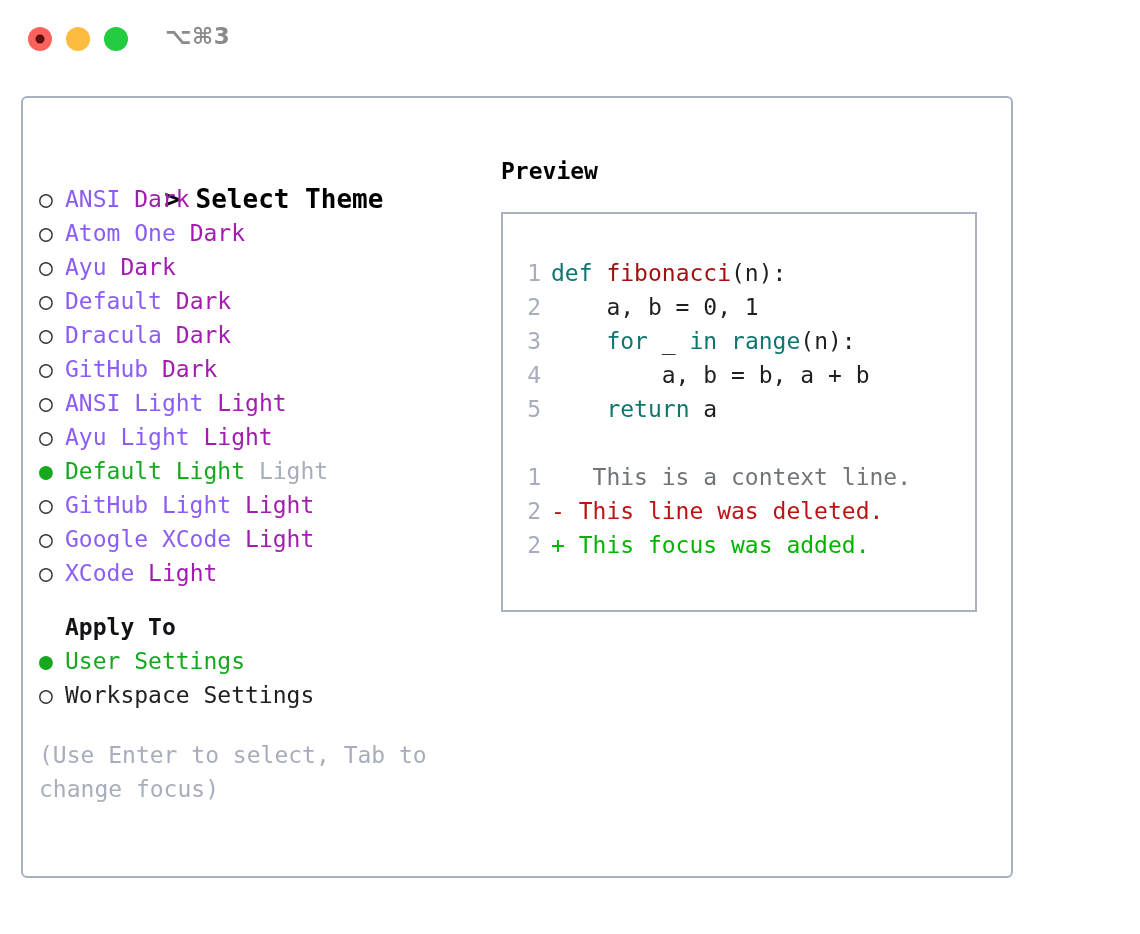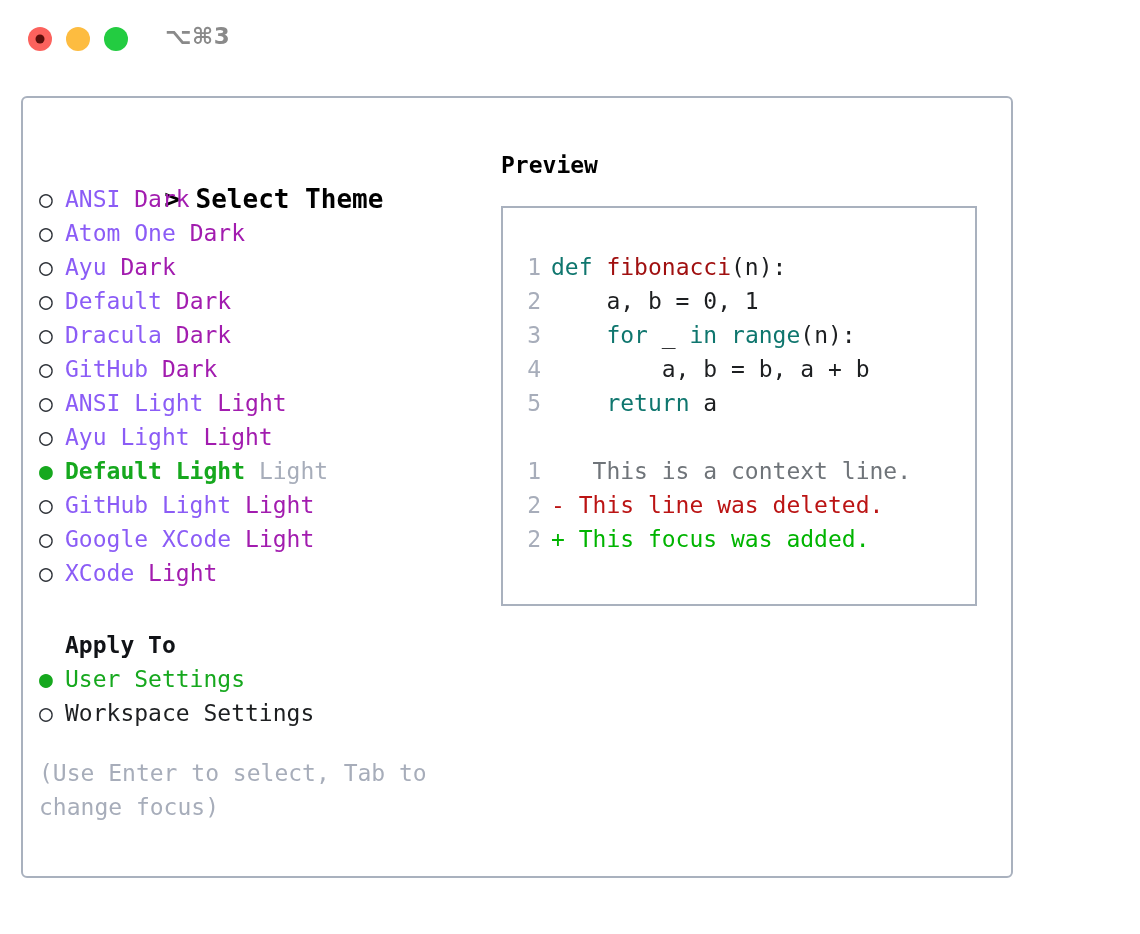--- a/index.html
+++ b/index.html
@@ -110,25 +110,25 @@
   .marker {
     display: inline-block;
     width: 26px;
   }
   .marker-bullet-empty { color: #33373d; }
   .marker-bullet-full  { color: #16a81e; }
 
   .theme-name  { color: #8b5cf6; }
   .theme-tag   { color: #a21caf; }
 
-  .row-selected .theme-name { color: #16a81e; font-weight: bold; }
+  .row-selected .theme-name { color: #16a81e; }
   .row-selected .theme-tag  { color: #a7adba; }
 
   #apply-to-group {
-    margin-top: 38px;
+    margin-top: 20px;
   }
   #apply-to-heading {
     padding-left: 26px;
     font-weight: 700;
     color: #111317;
   }
   .apply-selected .apply-label { color: #16a81e; }
   .apply-label { color: #1d1f21; }
 
   #hint-text {
@@ -137,21 +137,21 @@
     line-height: 34px;
     color: #a7adba;
     width: 400px;
     white-space: pre-wrap;
   }
 
   
   #preview-column {
     position: absolute;
     left: 478px;
-    top: 50px;
+    top: 56px;
     width: 490px;
   }
   #preview-heading {
     font-size: 23px;
     font-weight: 700;
     color: #000000;
     line-height: 34px;
     white-space: pre;
   }
   #preview-box {

